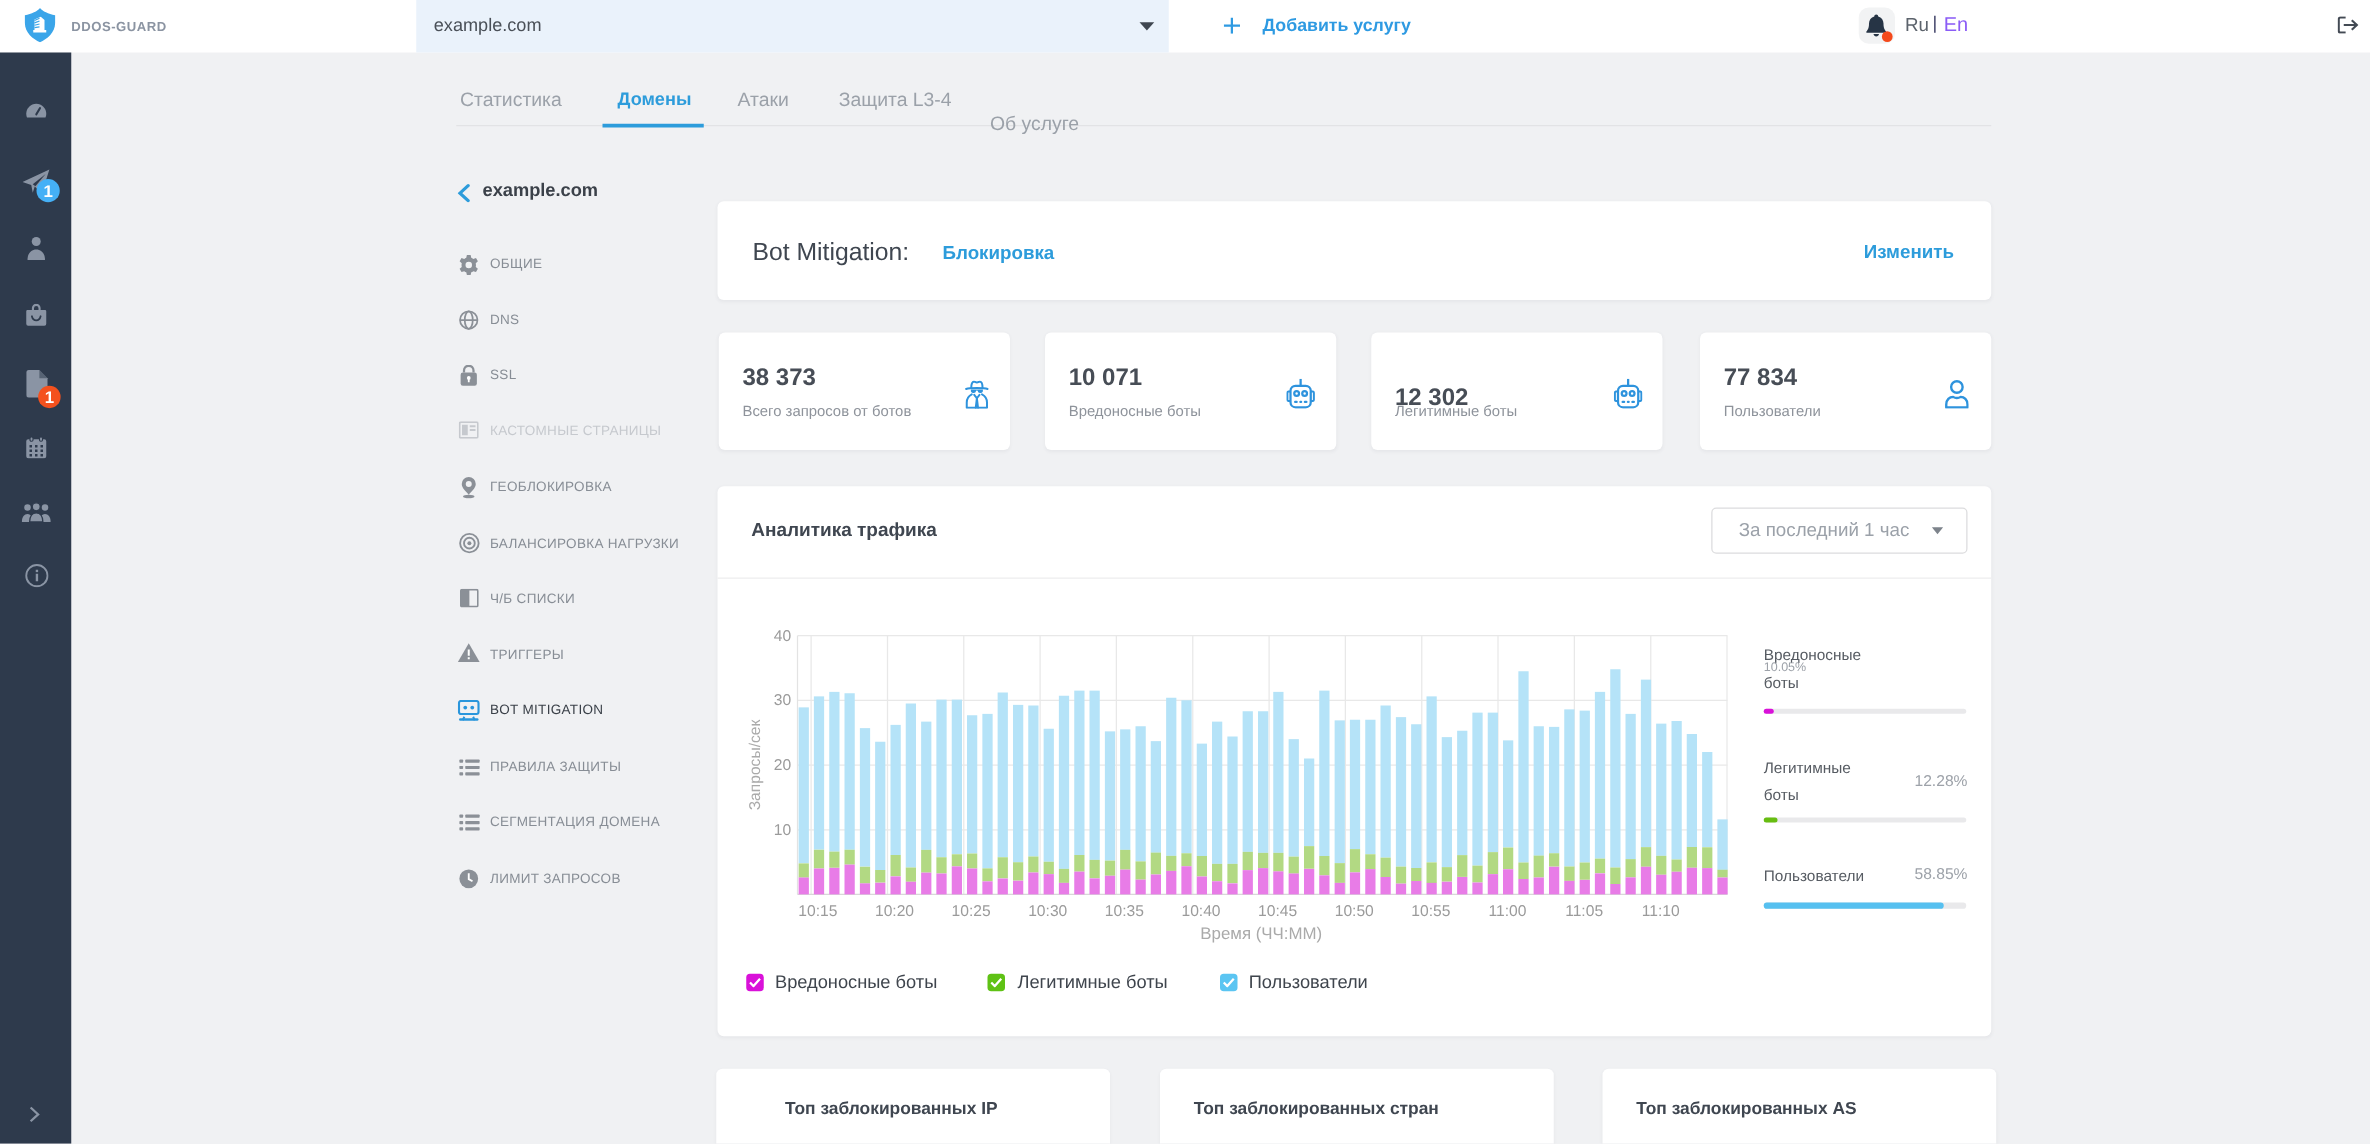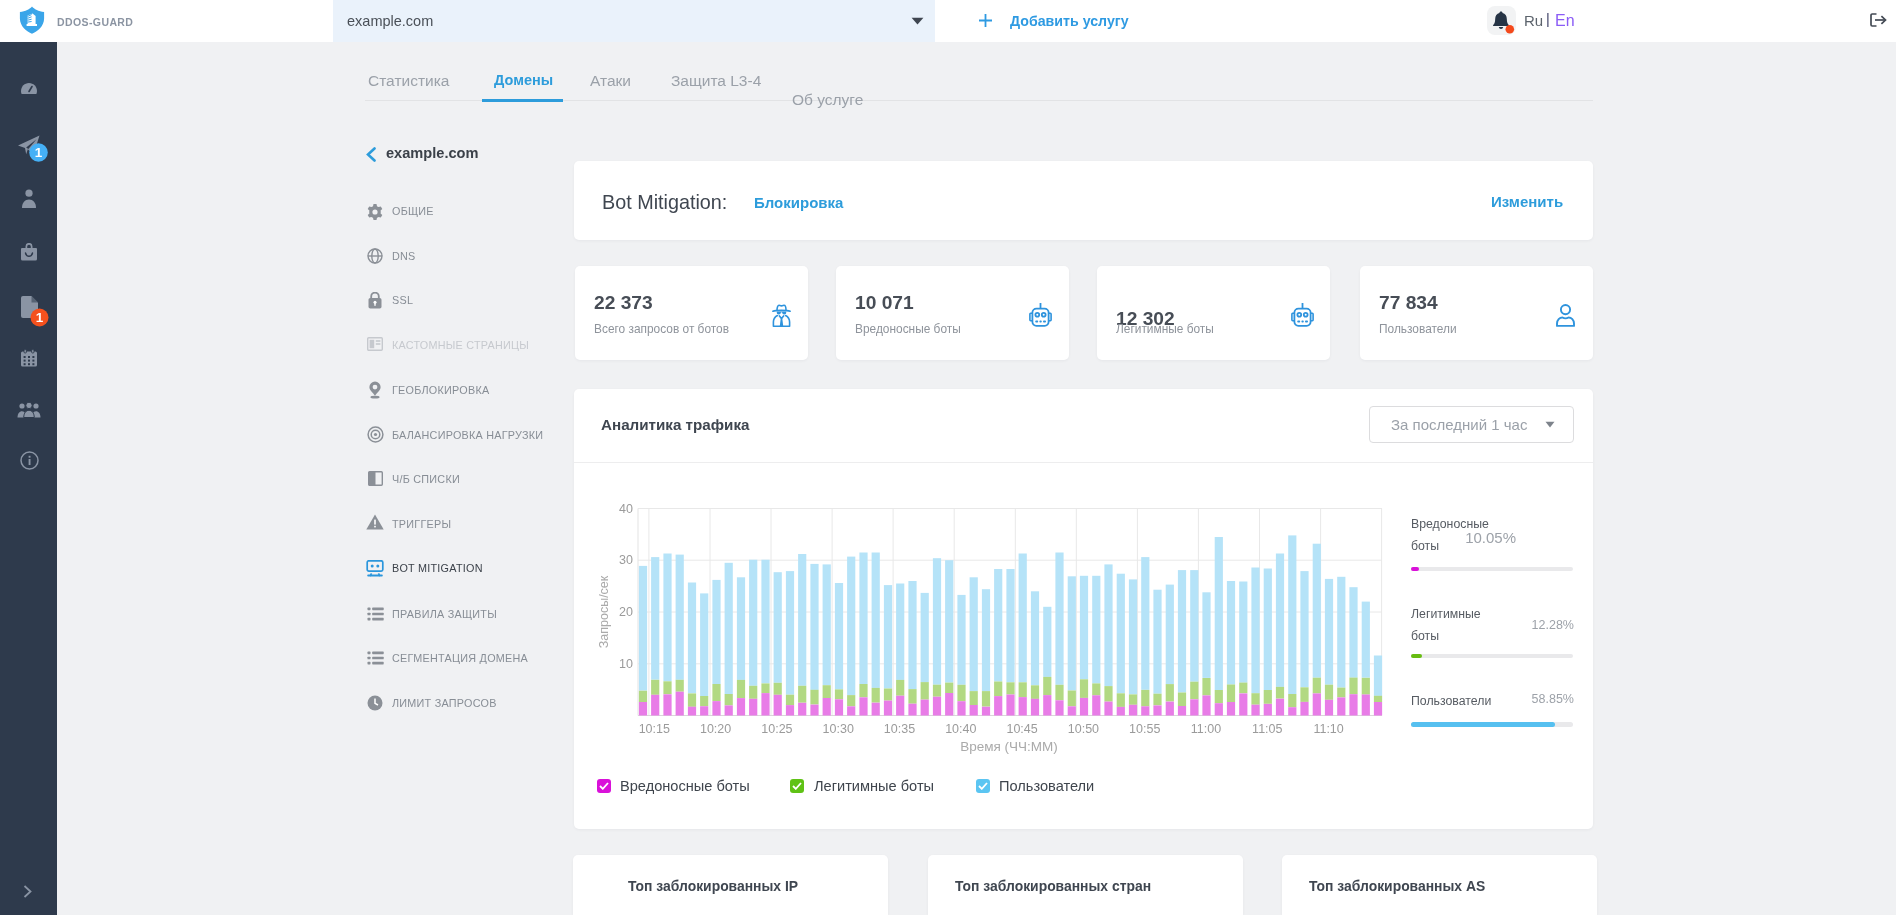--- a/index.html
+++ b/index.html
@@ -241,21 +241,21 @@
 <div class="card" style="left:574px;top:161px;width:1019px;height:79px;"></div>
 <div class="abs" style="left:602px;top:191px;font-size:19.8px;color:#3f4650;">Bot Mitigation:</div>
 <div class="abs" style="left:733px;top:194px;font-size:15px;font-weight:bold;color:#2d9cdb;margin-left:21px;">Блокировка</div>
 <div class="abs" style="left:1491px;top:193px;font-size:15px;font-weight:bold;color:#2d9cdb;">Изменить</div>
 
 <style>
  .num { position:absolute; top:292px; font-size:19.2px; font-weight:bold; color:#474d56; }
  .lbl { position:absolute; top:322px; font-size:11.9px; color:#8e939b; }
 </style>
 <div class="card" style="left:575px;top:266px;width:233px;height:94px;"></div>
-<div class="num" style="left:594px;">22 373</div>
+<div class="num" style="left:594px;">38 373</div>
 <div class="lbl" style="left:594px;">Всего запросов от ботов</div>
 <svg class="abs" style="left:772px;top:304px" width="19" height="23" viewBox="0 0 19 23">
   <g stroke="#2e93dd" stroke-width="1.6" fill="none" stroke-linejoin="round" stroke-linecap="round">
     <path d="M5 6.2 C5 3.6 5.8 1.3 7 1.3 C7.8 1.3 8.2 1.9 9.5 1.9 C10.8 1.9 11.2 1.3 12 1.3 C13.2 1.3 14 3.6 14 6.2"></path>
     <path d="M0.9 7.2 C2.5 6.6 4.2 6.4 9.5 6.4 C14.8 6.4 16.5 6.6 18.1 7.2"></path>
     <path d="M5.4 11.5 C3.3 12.6 1.4 15 1.4 18 V22.2 H17.6 V18 C17.6 15 15.7 12.6 13.6 11.5"></path>
     <path d="M7.4 11.9 L9.5 14.6 L11.6 11.9"></path>
     <path d="M9.5 14.6 L8.6 22.2 M9.5 14.6 L10.4 22.2"></path>
   </g>
   <path d="M4.7 7.5 H14.3 V8 A2.1 2.1 0 0 1 10.1 8.6 Q9.5 8.1 8.9 8.6 A2.1 2.1 0 0 1 4.7 8 Z" fill="#2e93dd"></path>
@@ -532,21 +532,21 @@
 <text x="1328.6" y="733" text-anchor="middle" font-size="12.5" fill="#9b9b9b">11:10</text>
 <text x="633" y="512.5" text-anchor="end" font-size="12.5" fill="#9b9b9b">40</text>
 <text x="633" y="564.2" text-anchor="end" font-size="12.5" fill="#9b9b9b">30</text>
 <text x="633" y="616.0" text-anchor="end" font-size="12.5" fill="#9b9b9b">20</text>
 <text x="633" y="667.8" text-anchor="end" font-size="12.5" fill="#9b9b9b">10</text>
 <text x="1009" y="751" text-anchor="middle" font-size="13.5" fill="#aaaaaa">Время (ЧЧ:ММ)</text>
 <text x="608" y="612" text-anchor="middle" font-size="12.5" fill="#aaaaaa" transform="rotate(-90 608 612)">Запросы/сек</text>
 </svg>
 
 <div class="abs" style="left:1411px;top:514px;width:163px;font-size:12.3px;color:#565b62;line-height:21.8px;">Вредоносные<br>боты</div>
-<div class="abs" style="left:1353px;top:529px;width:163px;font-size:15px;color:#9da2a9;text-align:right;">10.05%</div>
+<div class="abs" style="left:1411px;top:529px;width:163px;font-size:10px;color:#9da2a9;text-align:left;">10.05%</div>
 <div class="abs" style="left:1411px;top:567px;width:162px;height:4px;border-radius:2px;background:#e9e9eb;"></div>
 <div class="abs" style="left:1411px;top:567px;width:8px;height:4px;border-radius:2px;background:#d911d9;"></div>
 <div class="abs" style="left:1411px;top:604px;width:163px;font-size:12.3px;color:#565b62;line-height:21.8px;">Легитимные<br>боты</div>
 <div class="abs" style="left:1411px;top:618px;width:163px;font-size:12.5px;color:#9da2a9;text-align:right;">12.28%</div>
 <div class="abs" style="left:1411px;top:654px;width:162px;height:4px;border-radius:2px;background:#e9e9eb;"></div>
 <div class="abs" style="left:1411px;top:654px;width:11px;height:4px;border-radius:2px;background:#67bd11;"></div>
 <div class="abs" style="left:1411px;top:694px;font-size:12.3px;color:#565b62;">Пользователи</div>
 <div class="abs" style="left:1411px;top:692px;width:163px;font-size:12.5px;color:#9da2a9;text-align:right;">58.85%</div>
 <div class="abs" style="left:1411px;top:722px;width:162px;height:5px;border-radius:2.5px;background:#e9e9eb;"></div>
 <div class="abs" style="left:1411px;top:722px;width:144px;height:5px;border-radius:2.5px;background:#56c0f0;"></div>

